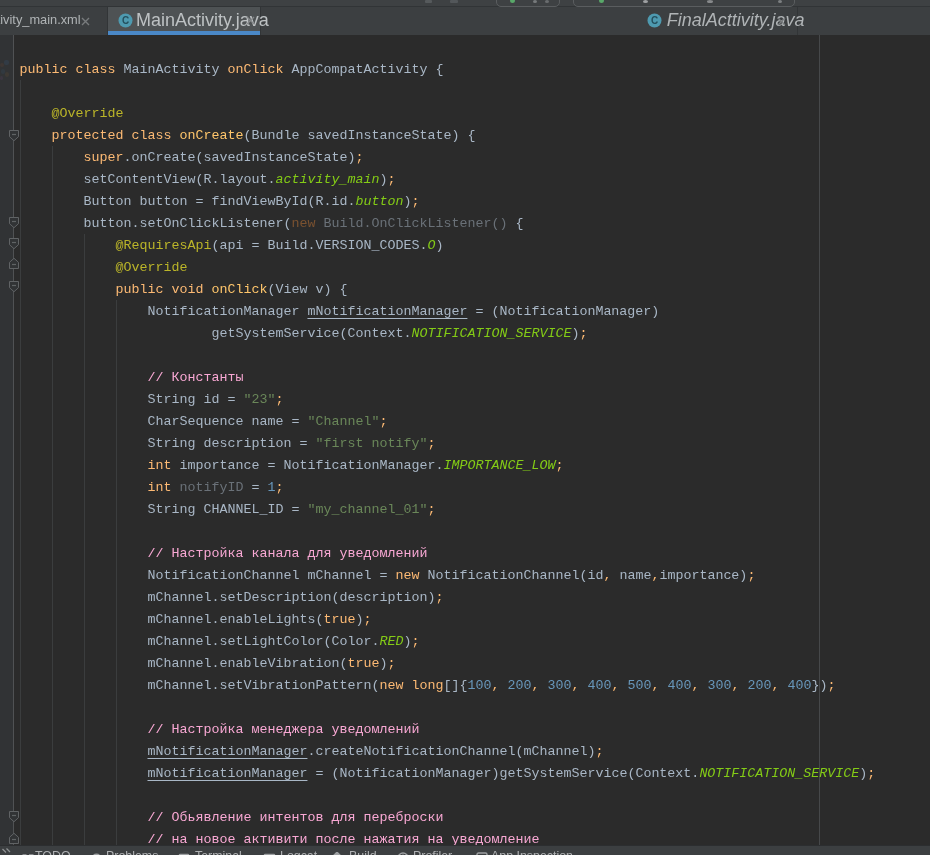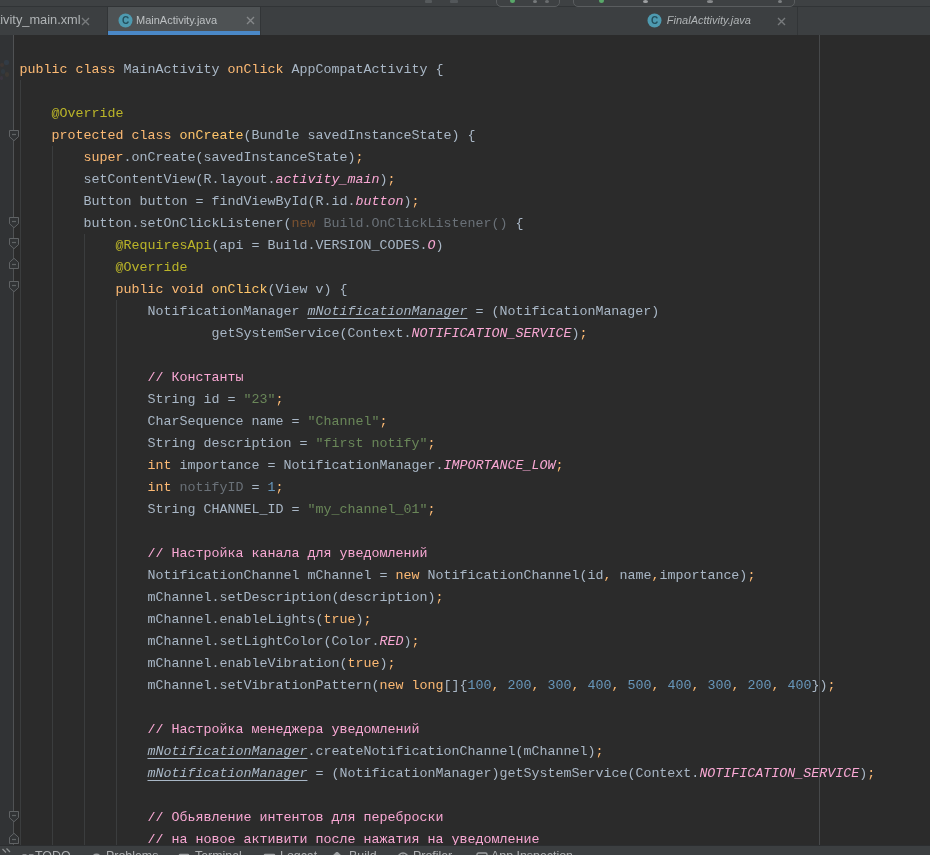--- a/index.html
+++ b/index.html
@@ -6,31 +6,31 @@
 body{width:930px;height:855px;position:relative;overflow:hidden;background:#2b2b2b;font-family:"Liberation Sans",sans-serif;}
 .abs{position:absolute;}
 
 #strip{left:0;top:0;width:930px;height:6px;background:#3e4143;border-bottom:1px solid #313436;}
 .tbtn{position:absolute;top:-13px;height:18px;border:1px solid #5a5d5f;border-radius:5px;background:#3e4143;}
 .dot{position:absolute;border-radius:50%;}
 
 #tabbar{left:0;top:7px;width:930px;height:28px;background:#3c3f41;}
 .tab{position:absolute;top:0;height:28px;background:#3c3f41;border-right:1px solid #323537;}
 .tab.act{background:#4e5254;}
-.tabtext{position:absolute;top:5px;font-size:11px;line-height:16px;color:#b0b4b6;white-space:nowrap;}
+.tabtext{position:absolute;top:5px;font-size:18px;line-height:16px;color:#b0b4b6;white-space:nowrap;}
 #underline{left:108px;top:31px;width:152px;height:4px;background:#4a88c7;}
 
 #editor{left:0;top:35px;width:930px;height:810px;background:#2b2b2b;overflow:hidden;}
 #gutter{left:0;top:35px;width:13px;height:810px;background:#313335;border-right:1px solid #505254;}
 .ig{position:absolute;width:1px;background:#3b3d3e;}
 #marginline{left:819px;top:35px;width:1px;height:810px;background:#46484a;}
 pre#code{position:absolute;left:19.5px;top:59px;margin:0;font-family:"Liberation Mono",monospace;font-size:13.3333px;line-height:22px;color:#a9b7c6;}
 .k{color:#fdba74}.m{color:#ffc66b}.a{color:#bbb529}.s{color:#6a8759}.n{color:#6897bb}
-.c{color:#f9a8d4}.f{color:#f9a8d4;font-style:italic}
-.u{text-decoration:underline;text-underline-offset:3px;font-style:italic;}
+.c{color:#f9a8d4}.f{color:#84cc16;font-style:italic}
+.u{text-decoration:underline;text-underline-offset:3px;}
 .dk{color:#7b5230}.dg{color:#6a7178}
 
 #bottom{left:0;top:845px;width:930px;height:10px;background:#3c3f41;border-top:1px solid #2c2e30;overflow:hidden;}
 .bitem{position:absolute;top:3px;font-size:12.4px;color:#afb1b3;white-space:nowrap;}
 .bico{position:absolute;top:4px;}
 </style>
 </head>
 <body>
 <div class="abs" id="strip">
   <div class="tbtn" style="left:496px;width:62px;"></div>

